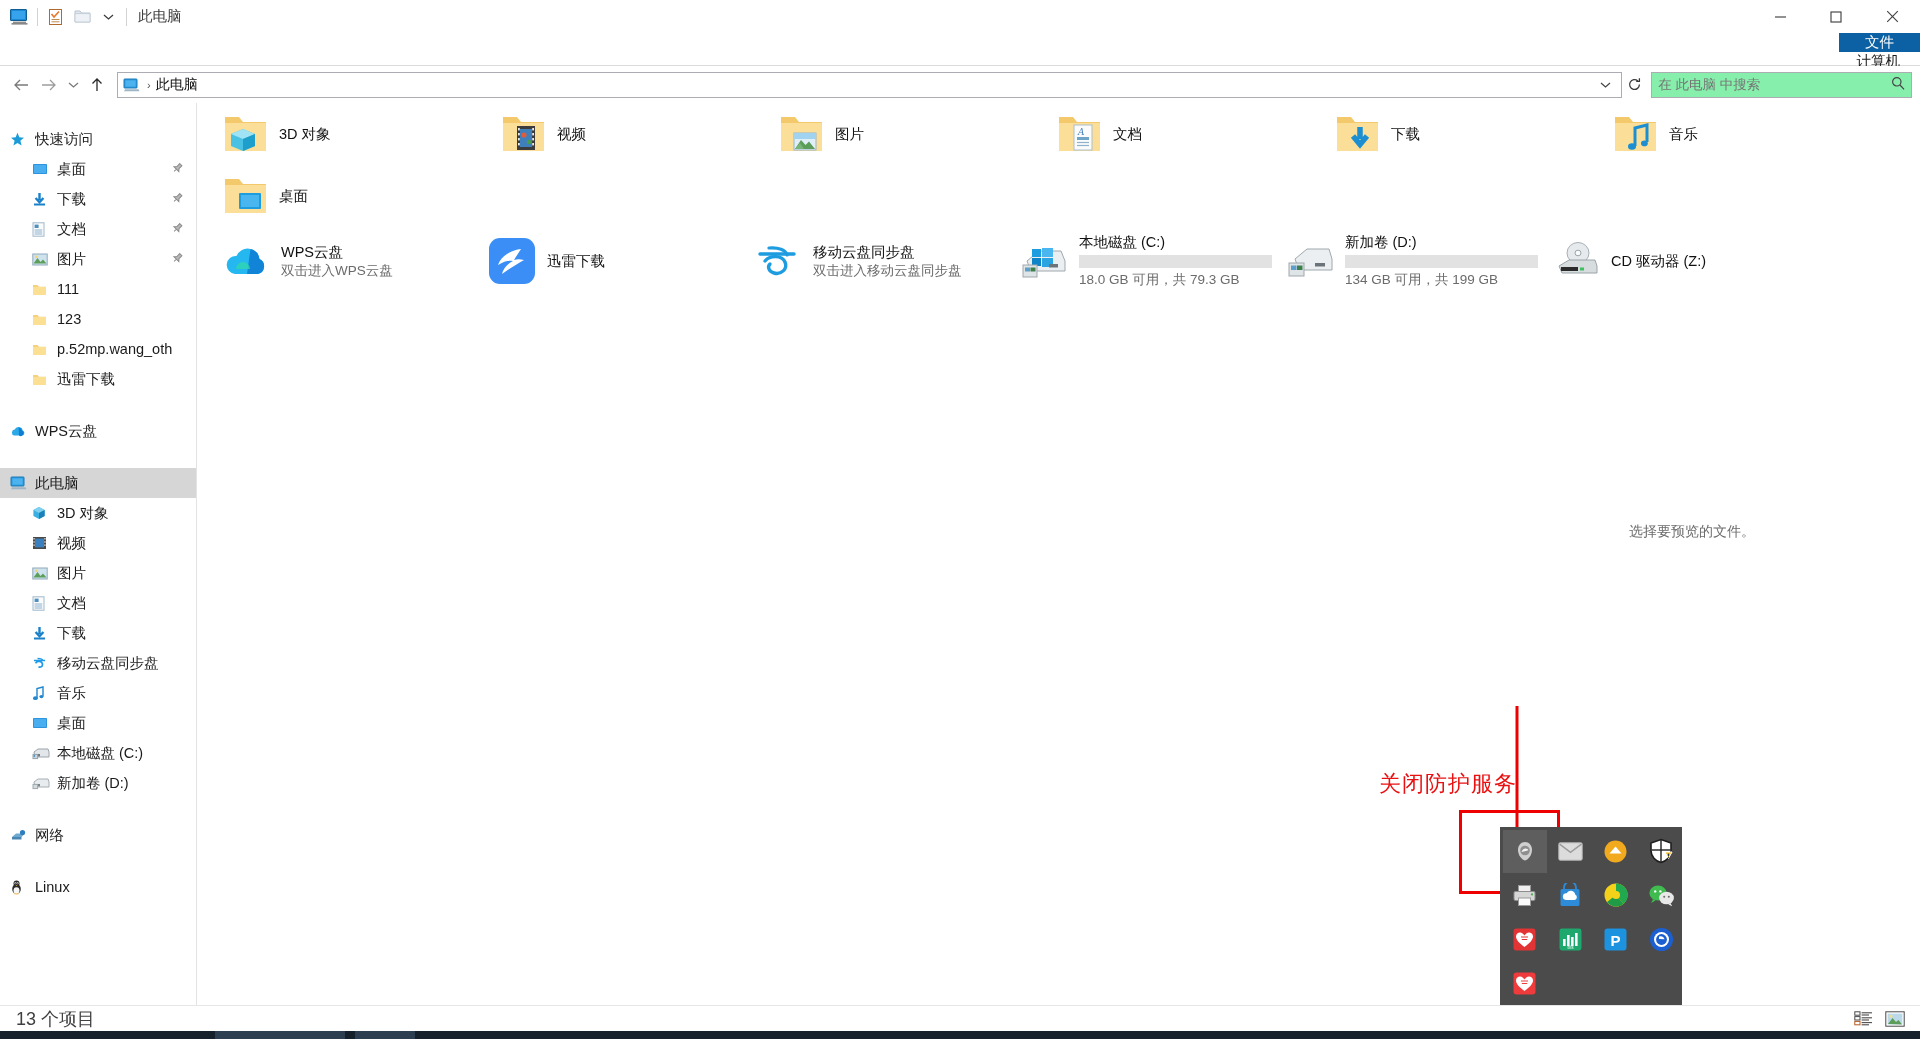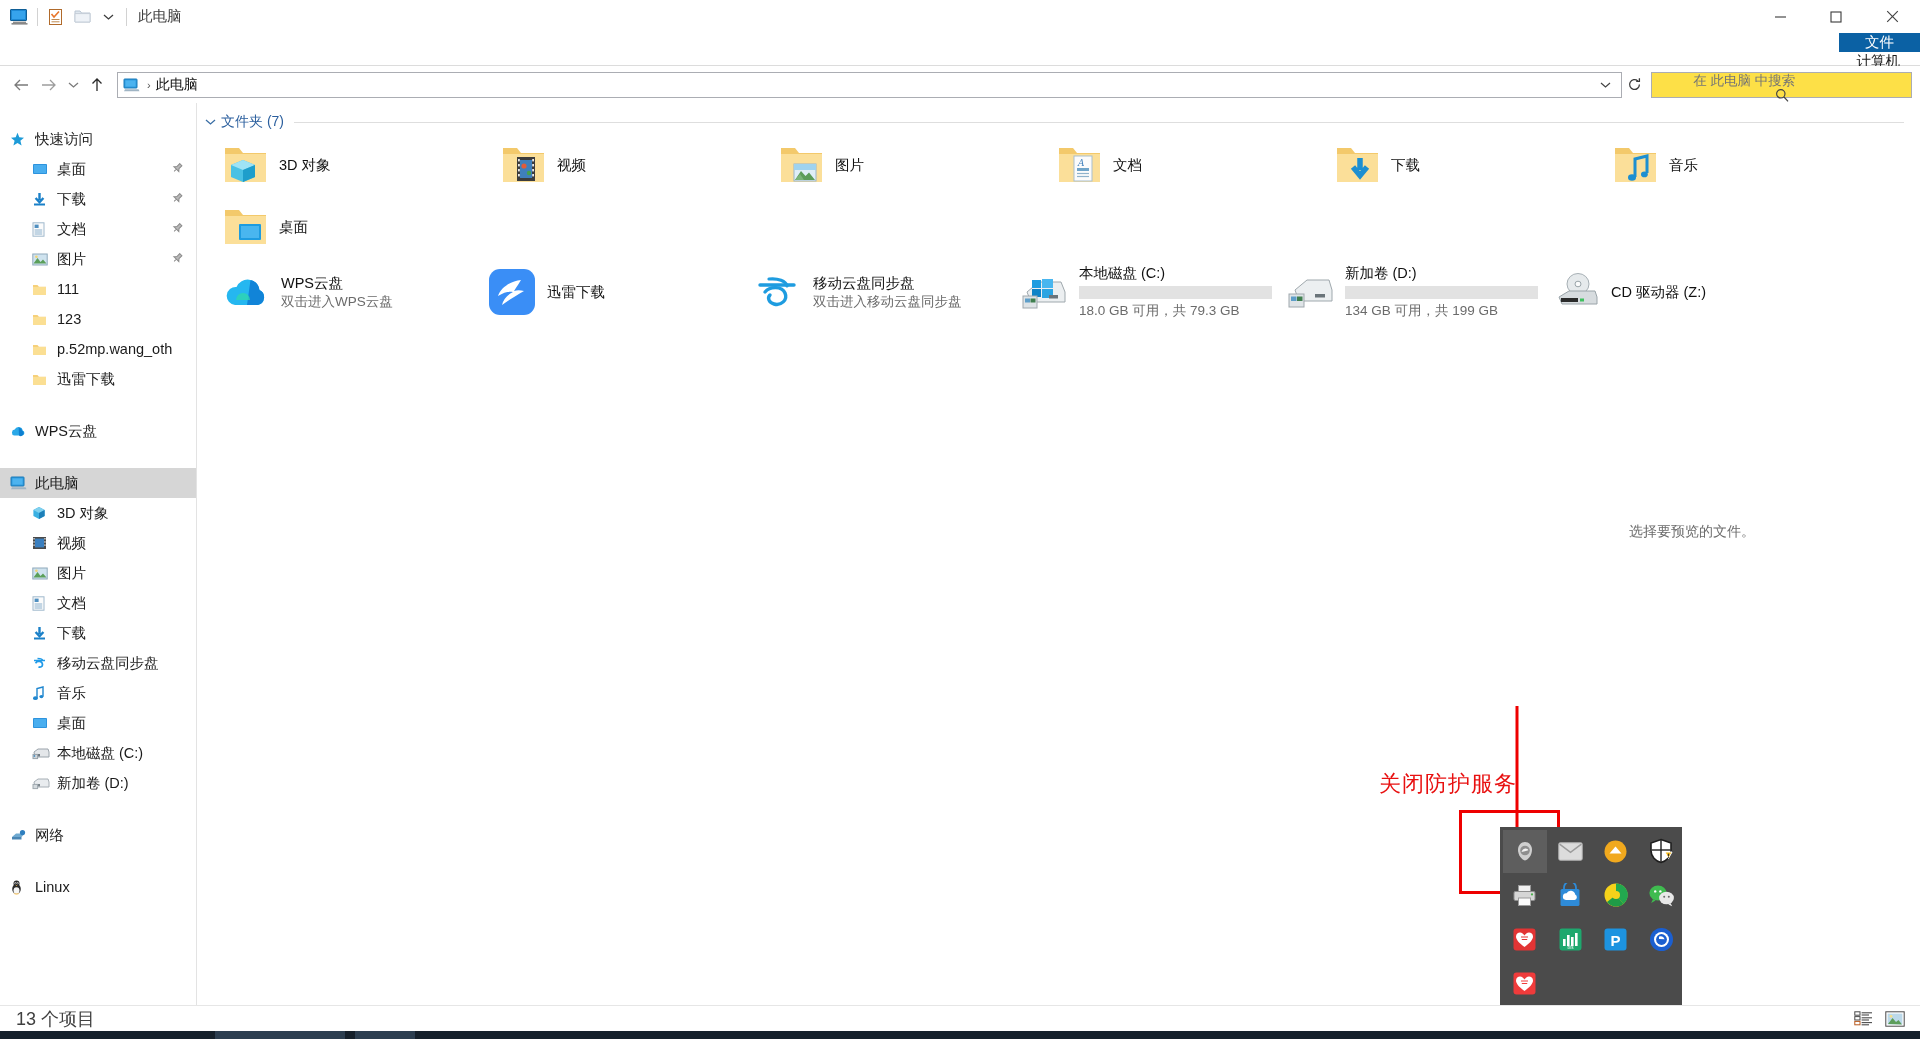--- a/index.html
+++ b/index.html
@@ -64,22 +64,22 @@
     border:1px solid #abadb3; background:#fff;
     display:flex; align-items:center; padding:0 4px;
   }
   .crumb-pc-icon { width:20px; display:flex; align-items:center; justify-content:center; }
   .crumb-sep { color:#555; font-size:11px; padding:0 5px; }
   .crumb-text { font-size:14px; color:#111; }
   .crumb-drop { margin-left:auto; font-size:11px; color:#444; padding:0 6px; }
   .refresh { width:26px; height:26px; display:flex; align-items:center; justify-content:center;
              font-size:15px; color:#333; }
   .searchbox {
-    width:268px; height:26px; margin-left:4px; border:1px solid #abadb3; background:#fde047;
-    display:flex; align-items:center; padding:0 6px;flex-direction:column;
+    width:268px; height:26px; margin-left:4px; border:1px solid #abadb3; background:#86efac;
+    display:flex; align-items:center; padding:0 6px;
   }
   .searchbox input {
     border:0; outline:0; flex:1; font-size:13.5px; color:#767676;
     font-family:"Liberation Sans", sans-serif; background:transparent;
   }
   .searchbox .mag { color:#3b3b3b; font-size:14px; }
 
   
   .body-area { position:absolute; top:103px; left:0; width:1920px; height:913px; display:flex; }
 
@@ -593,29 +593,20 @@
             <path d="M5.6 5 L6.5 6.1 L7.4 5 Z" fill="#f6b73c"></path>
             <path d="M3.4 13.4 q1.2 1 3.1 1 q1.9 0 3.1 -1" fill="#f6b73c"></path>
           </svg>
         </span>
         <span class="nav-label">Linux</span>
       </div>
     </div>
 
     <div class="content">
 
-      <div class="grouphdr">
-        <span class="gchev">
-          <svg width="11" height="8" viewBox="0 0 11 8">
-              <path d="M1 2 L5.5 6 L10 2" stroke="#3a6ea5" stroke-width="1.3" fill="none"></path>
-            </svg>
-        </span>
-        <span class="gtitle">文件夹 (7)</span>
-        <span class="gline"></span>
-      </div>
 
       <div class="tiles">
         <div class="tile">
           <span class="ti">
             <svg width="48" height="42" viewBox="0 0 48 42">
               <path d="M4 4 h14 l4 5 H45 v29 H4 z" fill="#f3c96b"></path>
               <path d="M4 10 h41 v28 H4 z" fill="#fbdf99"></path>
               <path d="M22 16 L34 21 V33 L22 38 L10 33 V21 Z" fill="#3fbfe8" opacity="0.95"></path>
               <path d="M22 16 L34 21 L22 26 L10 21 Z" fill="#9fe3f5"></path>
               <path d="M22 26 L34 21 V33 L22 38 Z" fill="#1e9ecb"></path>

